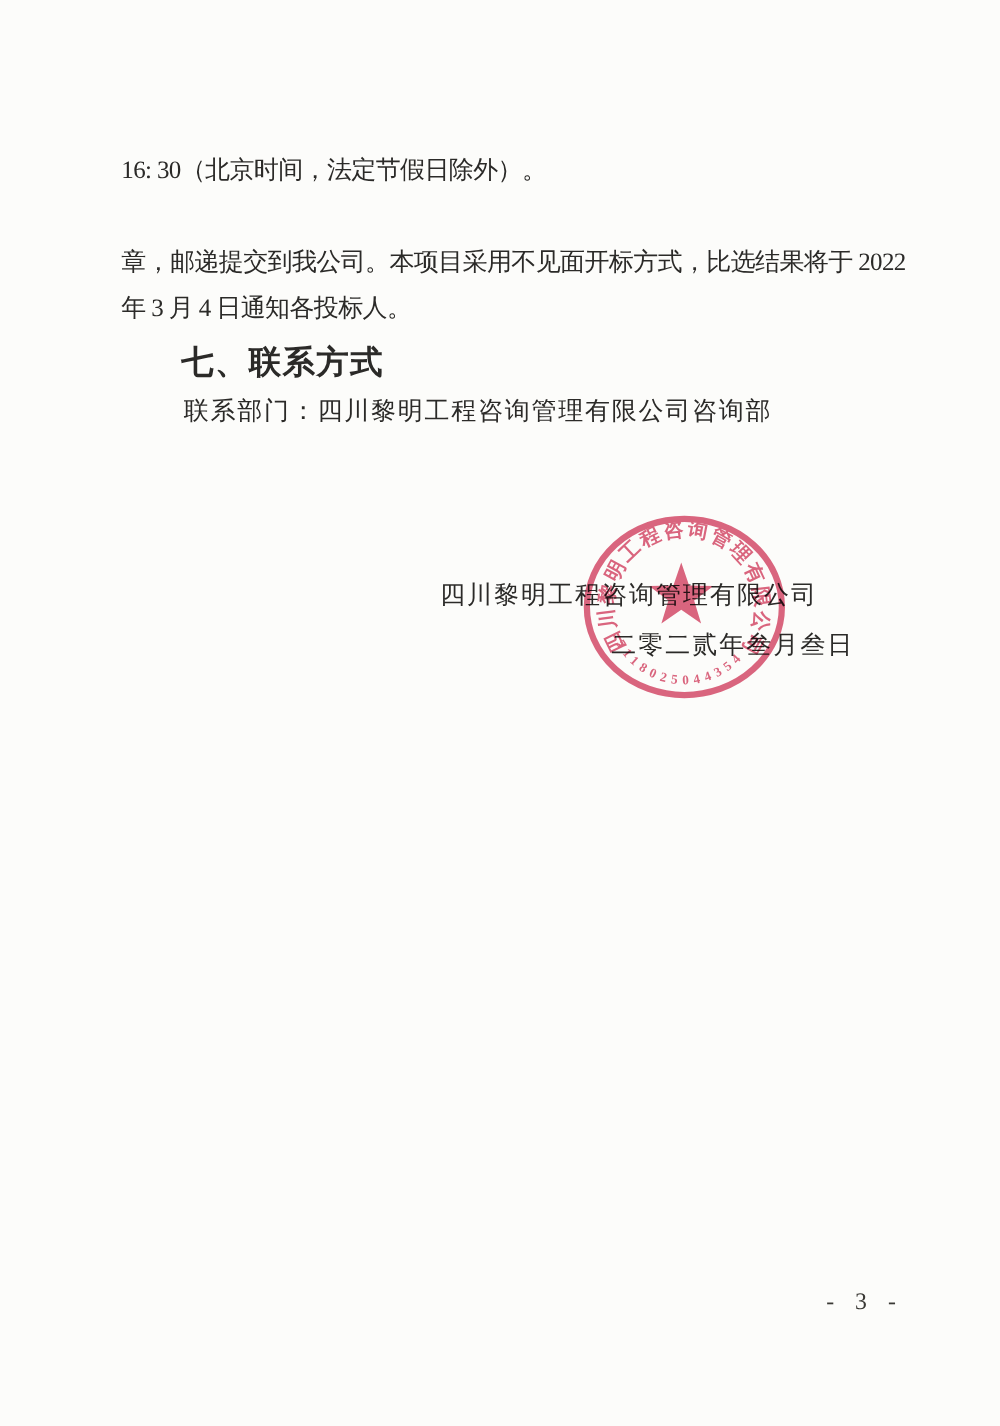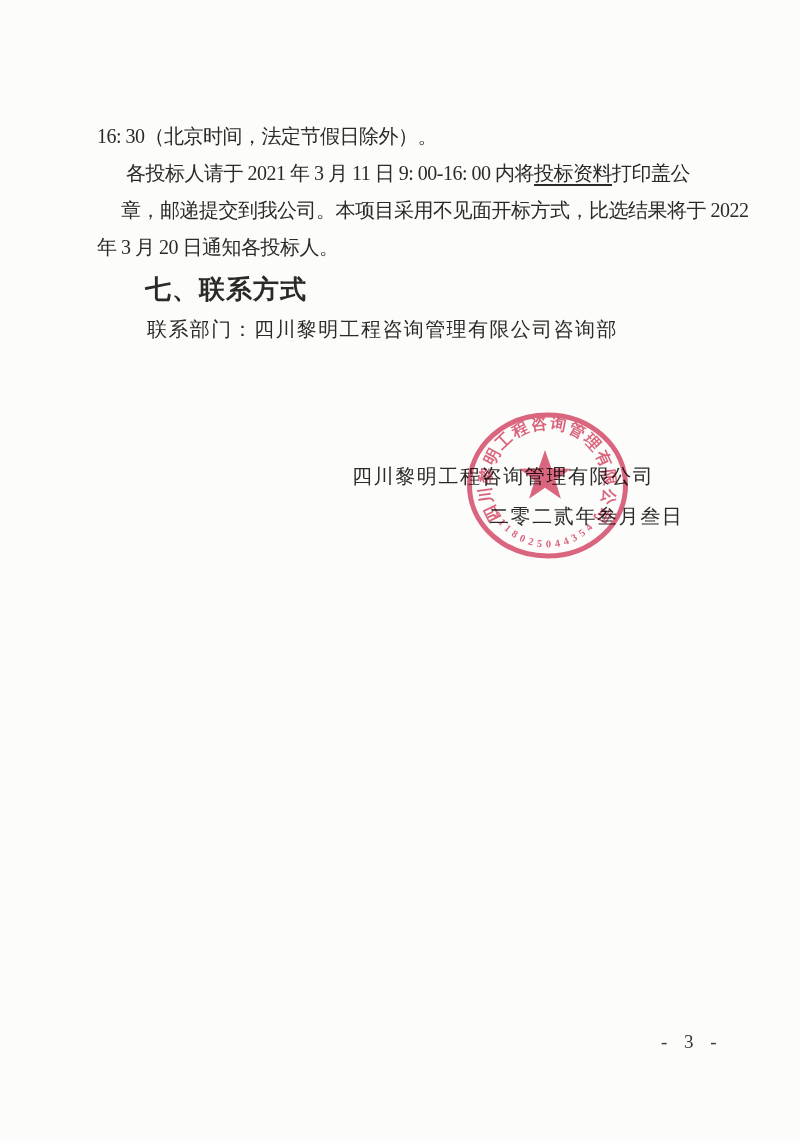--- a/index.html
+++ b/index.html
@@ -66,25 +66,24 @@
     font-weight:bold;
   }
 </style>
 </head>
 <body>
 
 <div class="page">
 
   <div class="line" style="left:97px;top:123px;">16: 30（北京时间，法定节假日除外）。</div>
 
-  <div class="line" style="left:126px;top:160px;"><span>各投标人请于 2021 年 3 月 11 日 9: 00-16: 00 内将</span><span class="u">投标资料</span><span>打印盖公</span></div>
 
-  <div class="line" style="left:97px;top:197px;margin-left:24px;">章，邮递提交到我公司。本项目采用不见面开标方式，比选结果将于 2022</div>
+  <div class="line" style="left:97px;top:197px;">章，邮递提交到我公司。本项目采用不见面开标方式，比选结果将于 2022</div>
 
-  <div class="line" style="left:97px;top:234px;">年 3 月 20 日通知各投标人。</div>
+  <div class="line" style="left:97px;top:234px;">年 3 月 4 日通知各投标人。</div>
 
   <div class="line heading" style="left:145px;top:277px;">七、联系方式</div>
 
   <div class="line contact" style="left:147px;top:316px;text-align:center;"><span>联系部门：</span><span>四川黎明工程咨询管理有限公司咨询部</span></div>
 
 
 
   <div class="line sig" style="left:352px;top:463px;">四川黎明工程咨询管理有限公司</div>
 
   <div class="line sig" style="left:453px;top:503px;margin-left:36px;">二零二贰年叁月叁日</div>

